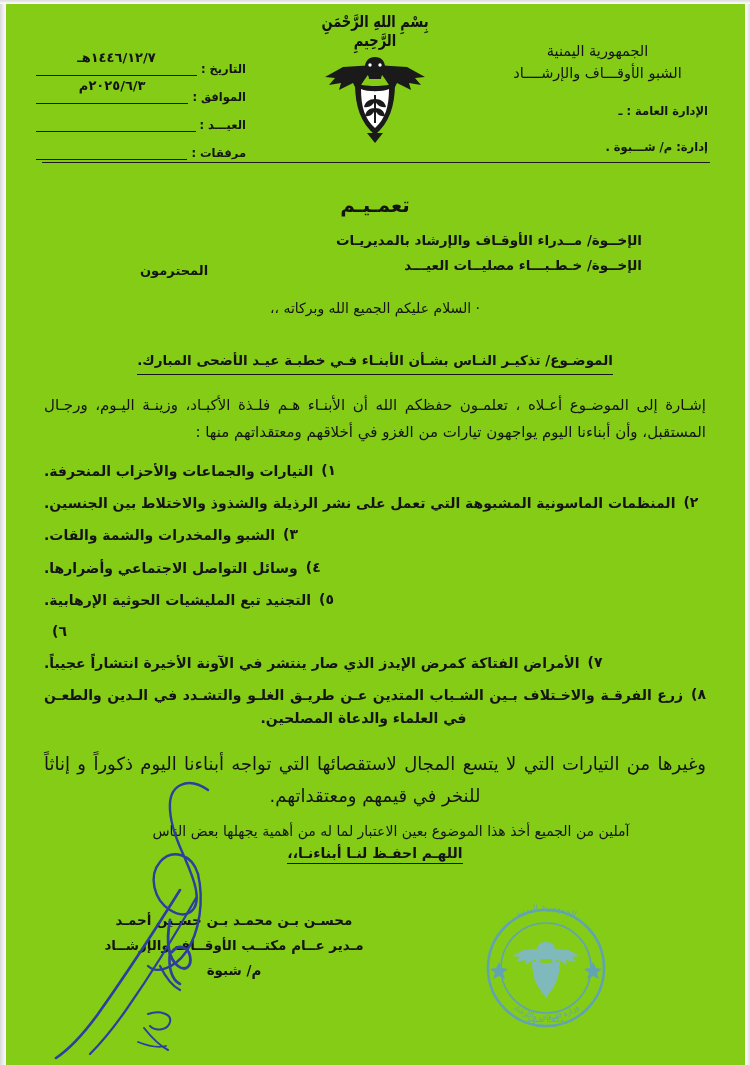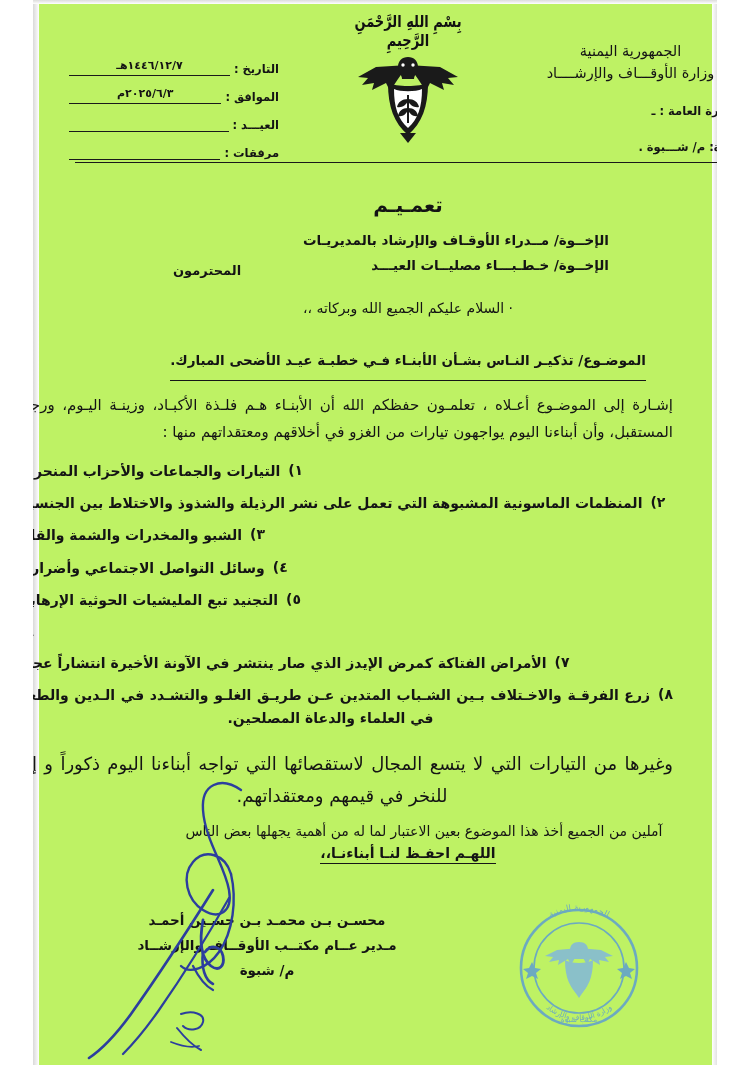--- a/index.html
+++ b/index.html
@@ -6,24 +6,24 @@
   html, body {
     margin: 0;
     padding: 0;
     background: #ffffff;
   }
   body {
     font-family: "DejaVu Sans", "Liberation Sans", sans-serif;
   }
   .page {
     position: relative;
-    width: 684px;
+    width: 750px;
     height: 1065px;
     margin: 0 auto;
-    background: #bef264;
+    background: #84cc16;
     overflow: hidden;
     color: #141414;
   }
   
   .scan-edge-left {
     position: absolute;
     left: 0; top: 0;
     width: 6px; height: 1065px;
     background: linear-gradient(to right, #d9d9d9, #ffffff);
   }
@@ -109,25 +109,25 @@
     margin-bottom: 4px;
   }
   .meta-label {
     font-size: 11.5px;
     font-weight: bold;
     white-space: nowrap;
     padding-left: 4px;
   }
   .meta-value {
     flex: 1;
-    font-size: 11px;
+    font-size: 13px;
     font-weight: bold;
     text-align: center;
     border-bottom: 1.2px solid #1a1a1a;
-    padding-bottom: 1px;
+    padding-bottom: 10px;
     min-height: 15px;
     white-space: nowrap;
   }
 
   
   .header-rule {
     position: absolute;
     top: 162px;
     left: 42px;
     width: 668px;
@@ -186,21 +186,21 @@
     top: 352px;
     left: 0;
     width: 750px;
     text-align: center;
     font-size: 13.5px;
     font-weight: bold;
     letter-spacing: 0.2px;
   }
   .subject span {
     border-bottom: 1.4px solid #161616;
-    padding-bottom: 12px;
+    padding-bottom: 6px;
     text-align: center;
   }
 
   
   .body-text {
     position: absolute;
     top: 392px;
     right: 44px;
     width: 662px;
     font-size: 15px;
@@ -347,21 +347,21 @@
           <path d="M56 61 C50 61 47 64 46 69 C51 70 54 67 56 63 Z"></path>
           <path d="M56 61 C62 61 65 64 66 69 C61 70 58 67 56 63 Z"></path>
 
           <path d="M48 86 L56 96 L64 86 Z"></path>
         </g>
       </svg>
     </div>
 
     <div class="ministry-block">
       <div class="ministry-line-1">الجمهورية اليمنية</div>
-      <div class="ministry-line-2">وزارة الأوقـــاف والإرشــــاد</div>
+      <div class="ministry-line-2">الشبو الأوقـــاف والإرشــــاد</div>
       <div class="ministry-line-3">الإدارة العامة : ـ</div>
       <div class="ministry-line-4">إدارة: م/ شـــبوة .</div>
     </div>
 
     <div class="meta-block">
       <div class="meta-row">
         <div class="meta-label">التاريخ :</div>
         <div class="meta-value">١٤٤٦/١٢/٧هـ</div>
       </div>
       <div class="meta-row">

